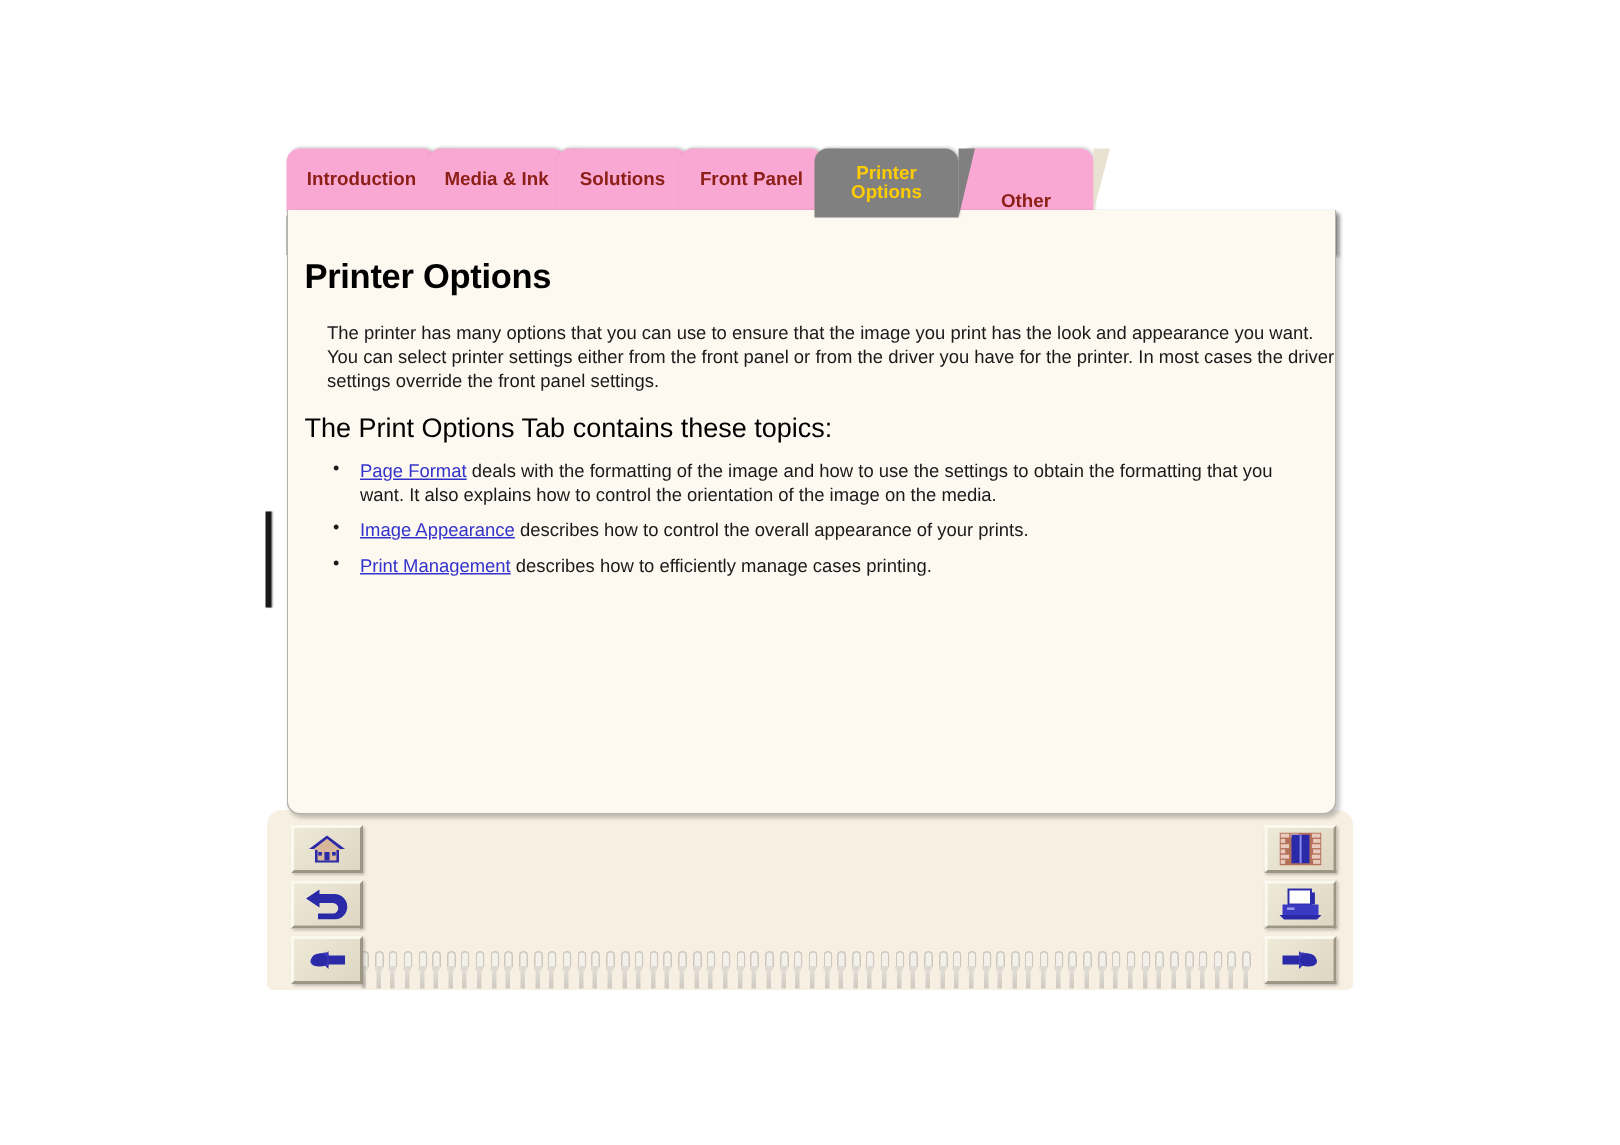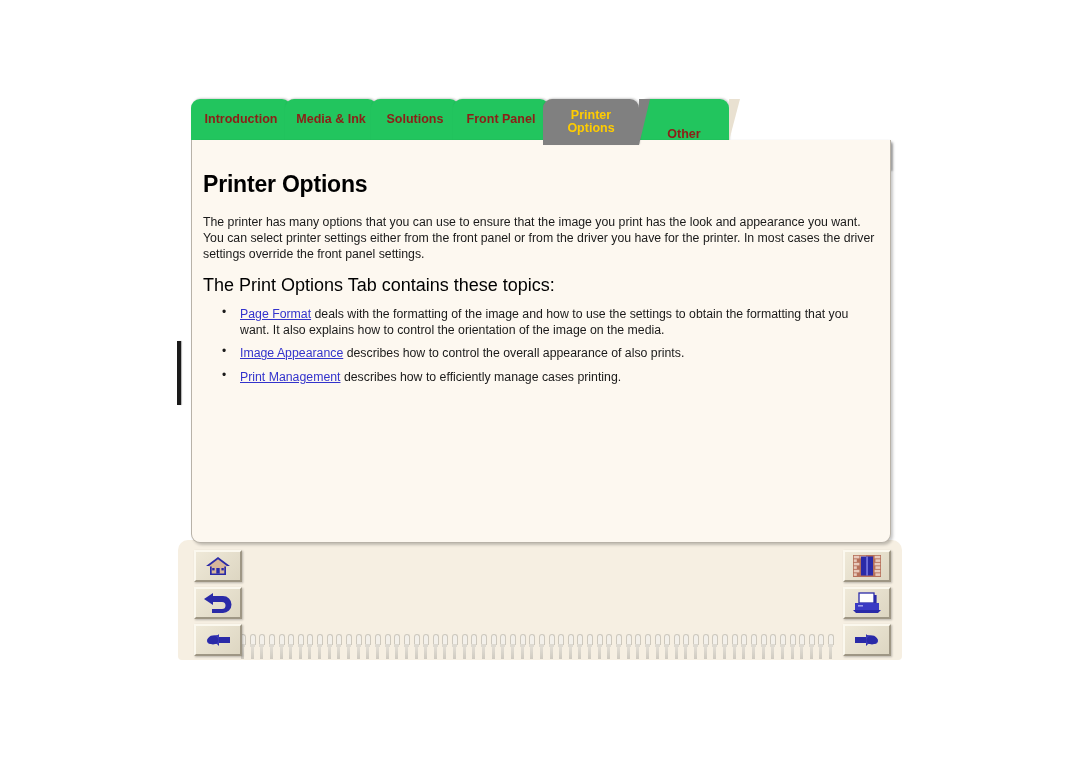--- a/index.html
+++ b/index.html
@@ -53,21 +53,21 @@
     position: absolute;
     left: 191px;
     top: 99px;
     width: 710px;
     height: 44px;
   }
   .tab {
     position: absolute;
     top: 0;
     height: 42px;
-    background: #22c55e;
+    background: #f9a8d4;
     border-radius: 9px 9px 0 0;
     display: flex;
     align-items: center;
     justify-content: center;
     color: #8c2018;
     font-weight: bold;
     font-size: 12.5px;
     line-height: 1.05;
     text-align: center;
     box-sizing: border-box;
@@ -134,21 +134,21 @@
     width: 676px;
   }
   h1.page-title {
     margin: 0 0 16px 0;
     font-size: 23px;
     font-weight: bold;
     color: #000;
     letter-spacing: -0.2px;
   }
   p.intro {
-    margin: 0 0 12px 0;
+    margin: 0 0 12px 15px;
     font-size: 12.3px;
     color: #1a1a1a;
     line-height: 1.32;
     width: 672px;
   }
   p.subhead {
     margin: 0 0 10px 0;
     font-size: 18px;
     font-weight: normal;
     color: #000;
@@ -303,21 +303,21 @@
   <div class="content-panel"></div>
 
   <div class="marker"></div>
 
   <div class="inner">
     <h1 class="page-title">Printer Options</h1>
     <p class="intro">The printer has many options that you can use to ensure that the image you print has the look and appearance you want. You can select printer settings either from the front panel or from the driver you have for the printer. In most cases the driver settings override the front panel settings.</p>
     <p class="subhead">The Print Options Tab contains these topics:</p>
     <ul class="topics" id="topiclist">
         <li><a class="doclink" href="#">Page Format</a><span> deals with the formatting of the image and how to use the settings to obtain the formatting that you want. It also explains how to control the orientation of the image on the media.</span></li>
-        <li><a class="doclink" href="#">Image Appearance</a><span> describes how to control the overall appearance of also prints.</span></li>
+        <li><a class="doclink" href="#">Image Appearance</a><span> describes how to control the overall appearance of your prints.</span></li>
         <li><a class="doclink" href="#">Print Management</a><span> describes how to efficiently manage cases printing.</span></li>
       </ul>
   </div>
 
   <div class="spiral" id="spiral">
       <div class="coil">
         <div class="loop"></div>
         <div class="stem"></div>
       </div>
       <div class="coil">

